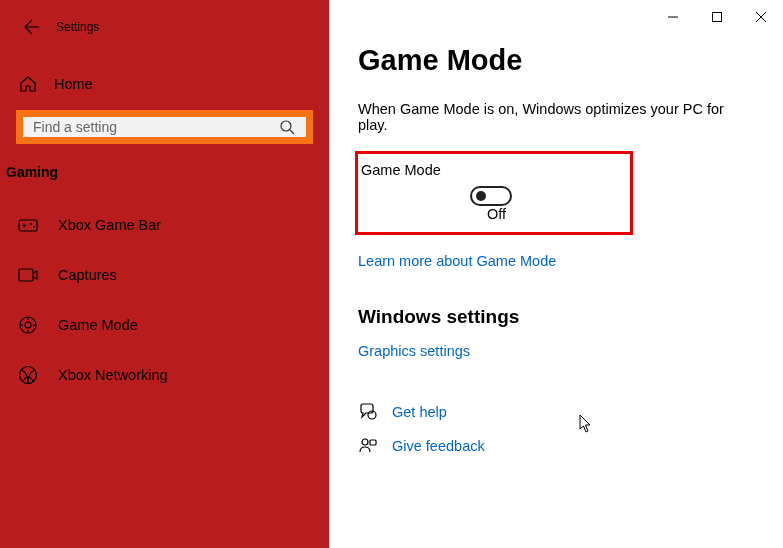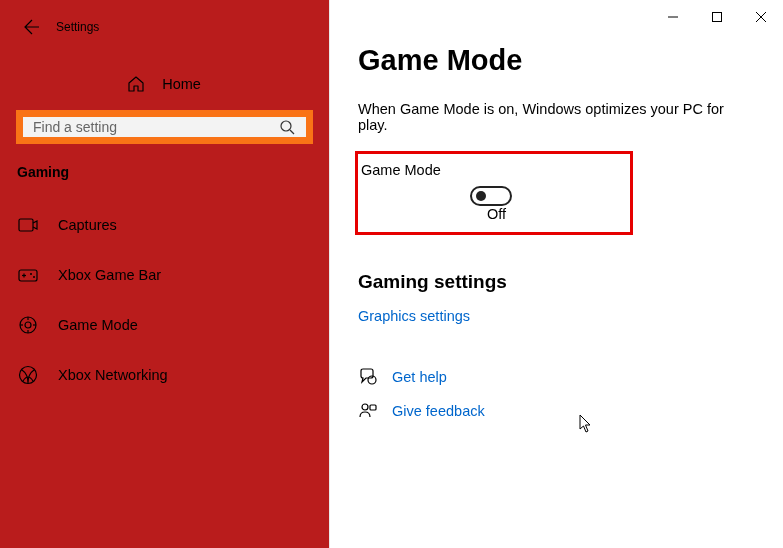--- a/index.html
+++ b/index.html
@@ -4,29 +4,29 @@
   <style>
     * { margin: 0; padding: 0; box-sizing: border-box; font-family: "Segoe UI", -apple-system, sans-serif; }
     body { width: 783px; height: 548px; background: #fff; overflow: hidden; position: relative; }
     .window { display: flex; height: 100%; }
     .sidebar { width: 330px; background: #b91c1c; padding: 10px 0 0 0; border-right: 1px solid #e8e8e8; }
     .topbar { display: flex; align-items: center; padding: 0 8px 0 16px; height: 34px; }
     .back-btn { width: 32px; height: 32px; display: flex; align-items: center; justify-content: center; cursor: pointer; }
     .settings-title { font-size: 12px; margin-left: 8px; color: #000; }
     .win-controls { position: absolute; top: 0; right: 0; height: 34px; display: flex; }
     .win-control { width: 44px; height: 34px; display: flex; align-items: center; justify-content: center; cursor: pointer; }
-    .home-row { display: flex; align-items: center; padding: 6px 20px 6px 18px; margin-top: 20px; cursor: pointer; height: 40px; justify-content: center; }
+    .home-row { display: flex; align-items: center; padding: 6px 20px 6px 18px; margin-top: 20px; cursor: pointer; height: 40px; }
     .home-row .icon { width: 20px; height: 20px; display: flex; align-items: center; justify-content: center; }
     .home-row .label { margin-left: 16px; font-size: 14.5px; color: #000; }
     .search-wrap { padding: 6px 16px 0 16px; }
     .search-box { display: flex; align-items: center; border: 7px solid #f97316; height: 34px; padding: 0 10px; background: #f3f3f3; }
     .search-box input { flex: 1; border: none; outline: none; background: transparent; font-size: 14px; color: #333; }
     .search-box input::placeholder { color: #666; }
     .search-box .search-icon { width: 18px; height: 18px; display: flex; align-items: center; justify-content: center; }
-    .category { font-size: 14px; font-weight: 600; padding: 20px 18px 12px 17px; }
+    .category { font-size: 14px; font-weight: 600; padding: 20px 18px 12px 6px; }
     .nav-list { margin-top: 8px; }
     .nav-item { display: flex; align-items: center; padding: 0 18px; height: 50px; cursor: pointer; }
     .nav-item .icon { width: 20px; height: 20px; display: flex; align-items: center; justify-content: center; }
     .nav-item .label { margin-left: 20px; font-size: 14.5px; color: #000; }
     .main { flex: 1; padding: 44px 28px 0 28px; position: relative; }
     .page-title { font-size: 29px; font-weight: 600; margin-bottom: 24px; color: #000; }
     .desc { font-size: 14.5px; color: #000000; margin-bottom: 18px; }
     .highlight-box { border: 3px solid #e60000; padding: 8px 10px 10px 0; margin-left: -3px; width: 278px; }
     .toggle-label { font-size: 14.5px; color: #000; margin-bottom: 8px; padding-left: 3px; }
     .toggle-row { display: flex; align-items: center; padding-left: 3px; flex-direction: column; }
@@ -75,37 +75,37 @@
         </span>
       </div>
     </div>
 
     <div class="category">Gaming</div>
 
     <div class="nav-list">
       <div class="nav-item">
         <span class="icon">
           <svg width="20" height="18" viewBox="0 0 20 18">
-              <rect x="1" y="3" width="14" height="12" rx="1.5" stroke="#000" stroke-width="1.2" fill="none"></rect>
-              <path d="M15 7 L19 5 L19 13 L15 11" stroke="#000" stroke-width="1.2" fill="none"></path>
-            </svg>
-        </span>
-        <span class="label">Captures</span>
-      </div>
-      <div class="nav-item">
-        <span class="icon">
-          <svg width="20" height="18" viewBox="0 0 20 18">
               <rect x="1" y="4" width="18" height="11" rx="2" stroke="#000" stroke-width="1.2" fill="none"></rect>
               <line x1="4" y1="9.5" x2="8" y2="9.5" stroke="#000" stroke-width="1.2"></line>
               <line x1="6" y1="7.5" x2="6" y2="11.5" stroke="#000" stroke-width="1.2"></line>
               <circle cx="13" cy="8" r="1" fill="#000"></circle>
               <circle cx="16" cy="11" r="1" fill="#000"></circle>
             </svg>
         </span>
         <span class="label">Xbox Game Bar</span>
+      </div>
+      <div class="nav-item">
+        <span class="icon">
+          <svg width="20" height="18" viewBox="0 0 20 18">
+              <rect x="1" y="3" width="14" height="12" rx="1.5" stroke="#000" stroke-width="1.2" fill="none"></rect>
+              <path d="M15 7 L19 5 L19 13 L15 11" stroke="#000" stroke-width="1.2" fill="none"></path>
+            </svg>
+        </span>
+        <span class="label">Captures</span>
       </div>
       <div class="nav-item">
         <span class="icon">
           <svg width="20" height="20" viewBox="0 0 20 20">
               <circle cx="10" cy="10" r="8" stroke="#000" stroke-width="1.2" fill="none"></circle>
               <circle cx="10" cy="10" r="3" stroke="#000" stroke-width="1.2" fill="none"></circle>
               <line x1="10" y1="2" x2="10" y2="5" stroke="#000" stroke-width="1.2"></line>
               <line x1="10" y1="15" x2="10" y2="18" stroke="#000" stroke-width="1.2"></line>
               <line x1="2" y1="10" x2="5" y2="10" stroke="#000" stroke-width="1.2"></line>
               <line x1="15" y1="10" x2="18" y2="10" stroke="#000" stroke-width="1.2"></line>
@@ -133,22 +133,23 @@
     <div class="highlight-box">
       <div class="toggle-label">Game Mode</div>
       <div class="toggle-row">
         <div class="toggle">
           <div class="knob"></div>
         </div>
         <span class="toggle-state">Off</span>
       </div>
     </div>
 
+    <a class="link learn-link">Learn more about Game Mode</a>
 
-    <h2 class="section-title">Gaming settings</h2>
+    <h2 class="section-title">Windows settings</h2>
     <a class="link">Graphics settings</a>
 
     <div style="height:28px"></div>
 
     <div class="help-row">
       <span class="icon">
         <svg width="18" height="18" viewBox="0 0 18 18">
             <path d="M2 3 Q2 1 4 1 L12 1 Q14 1 14 3 L14 8 Q14 10 12 10 L7 10 L3 14 L4 10 Q2 10 2 8 Z" stroke="#000" stroke-width="1.2" fill="none"></path>
             <circle cx="13" cy="12" r="4" stroke="#000" stroke-width="1.2" fill="none"></circle>
           </svg>

